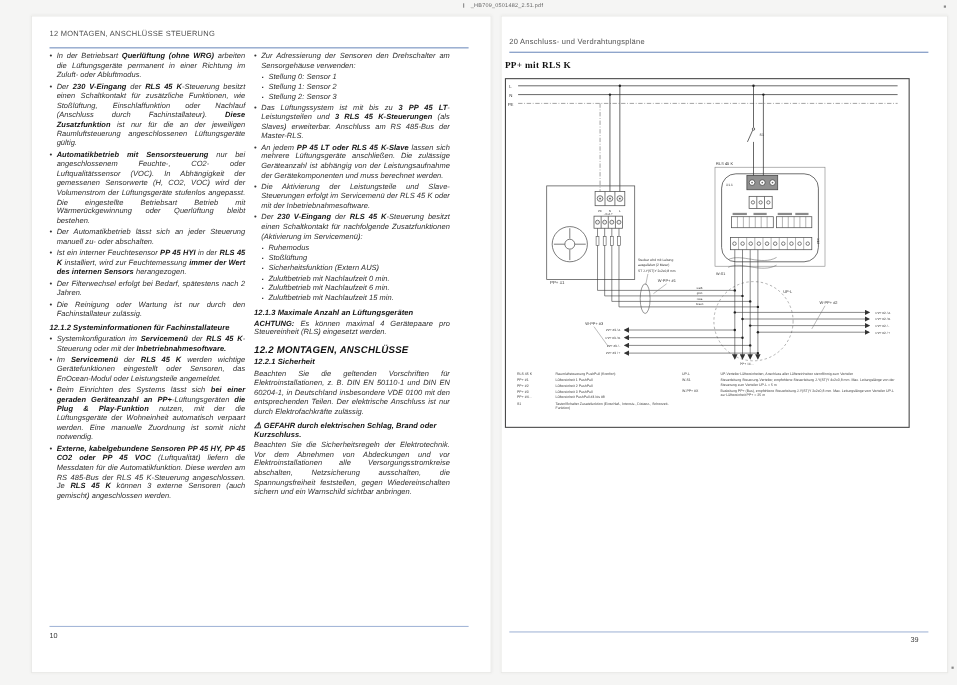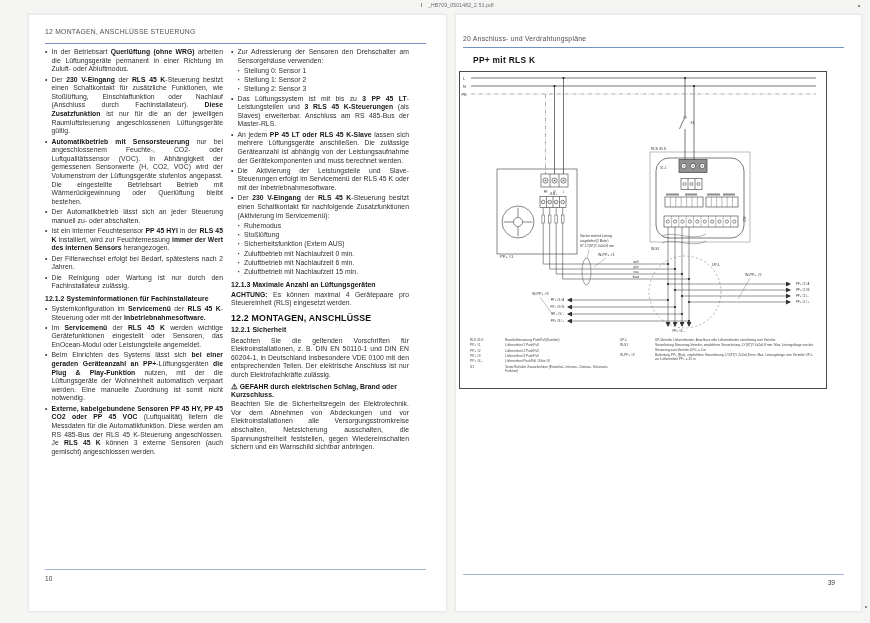--- a/index.html
+++ b/index.html
@@ -21,37 +21,37 @@
   .header-rule{position:absolute;height:1px;background:#7490bf;}
   .left-page .header-rule{top:28px;left:16px;right:20px;}
   .right-page .header-rule{top:32px;left:7px;right:17px;}
   .footer-rule{position:absolute;height:1px;background:#a5b7d8;}
   .left-page .footer-rule{top:554px;left:16px;right:20px;}
   .right-page .footer-rule{top:559px;left:7px;right:17px;}
   .page-num{position:absolute;font-size:6.6px;color:#3c3c3c;}
   .left-page .page-num{top:560px;left:16px;}
   .right-page .page-num{top:564px;right:26px;}
 
-  .cols{position:absolute;top:33px;left:16px;right:20px;display:flex;gap:8px;}
+  .cols{position:absolute;top:33px;left:16px;right:20px;display:flex;gap:8px;font-style:italic;}
   .col{width:178px;flex:none;font-size:6.8px;line-height:8.6px;letter-spacing:0.05px;text-align:justify;}
   .col b{color:#141414;}
   .h3{font-weight:bold;color:#141414;font-size:6.9px;margin:4px 0 1.5px;text-align:left;}
   .h2{font-weight:bold;color:#111;font-size:8.8px;margin:6px 0 3px;letter-spacing:0.2px;text-align:left;}
   .para{margin:0 0 2px;}
   .ul{margin:0 0 1px;}
   .li{display:flex;margin:0 0 1.8px;}
   .li .marker{width:6.5px;flex:none;color:#333;}
   .li .li-text{flex:1;}
   .li.sub{margin-left:7px;margin-bottom:0.6px;}
   .li.sub .marker{width:6px;font-size:4.6px;line-height:8.6px;}
   .warn{margin-top:3px;}
   .warn-head{margin:0 0 0.5px;font-weight:bold;color:#141414;text-align:left;}
   .warn-icon{font-size:7.5px;margin-right:2px;}
 
-  .rp-title{position:absolute;top:40px;left:17px;font-size:8.4px;font-weight:bold;color:#111;letter-spacing:0.3px;}
+  .rp-title{position:absolute;top:40px;left:3px;font-size:8.4px;font-weight:bold;color:#111;letter-spacing:0.3px;font-family:Liberation Serif, serif;}
   .diagram{position:absolute;top:56px;left:3px;width:368px;height:318px;border:1px solid #4a4a4a;box-sizing:border-box;background:#fff;}
   .diagram svg{display:block;}
   svg text{fill:#333;font-family:"Liberation Sans",sans-serif;}
   .legend{position:absolute;left:0;right:0;top:262px;bottom:0;font-size:3.2px;line-height:1.3;color:#444;}
   .lg{position:absolute;top:4px;display:grid;grid-template-columns:32px 1fr;column-gap:3px;row-gap:1.2px;}
   .lg-left{left:10px;width:138px;}
   .lg-right{left:160px;width:196px;}
   .lg-t{white-space:nowrap;}
 </style>
 </head>

